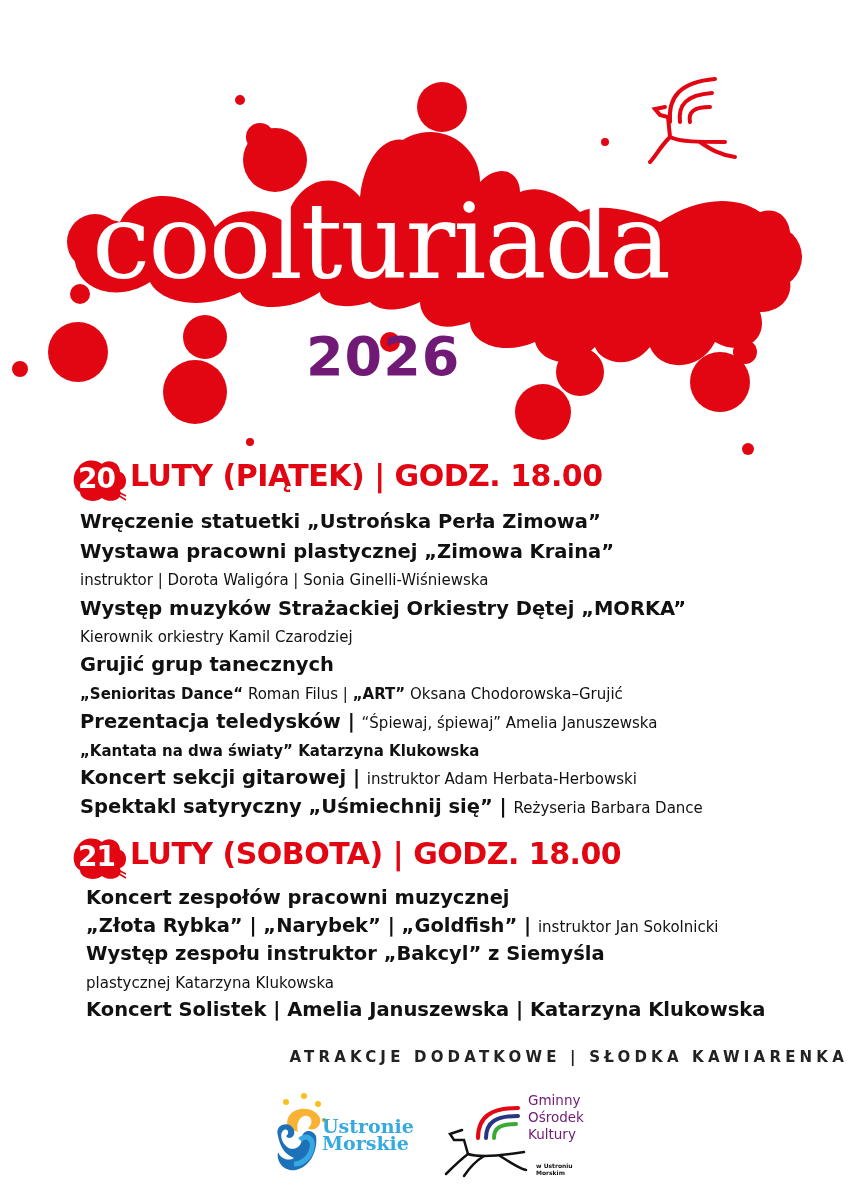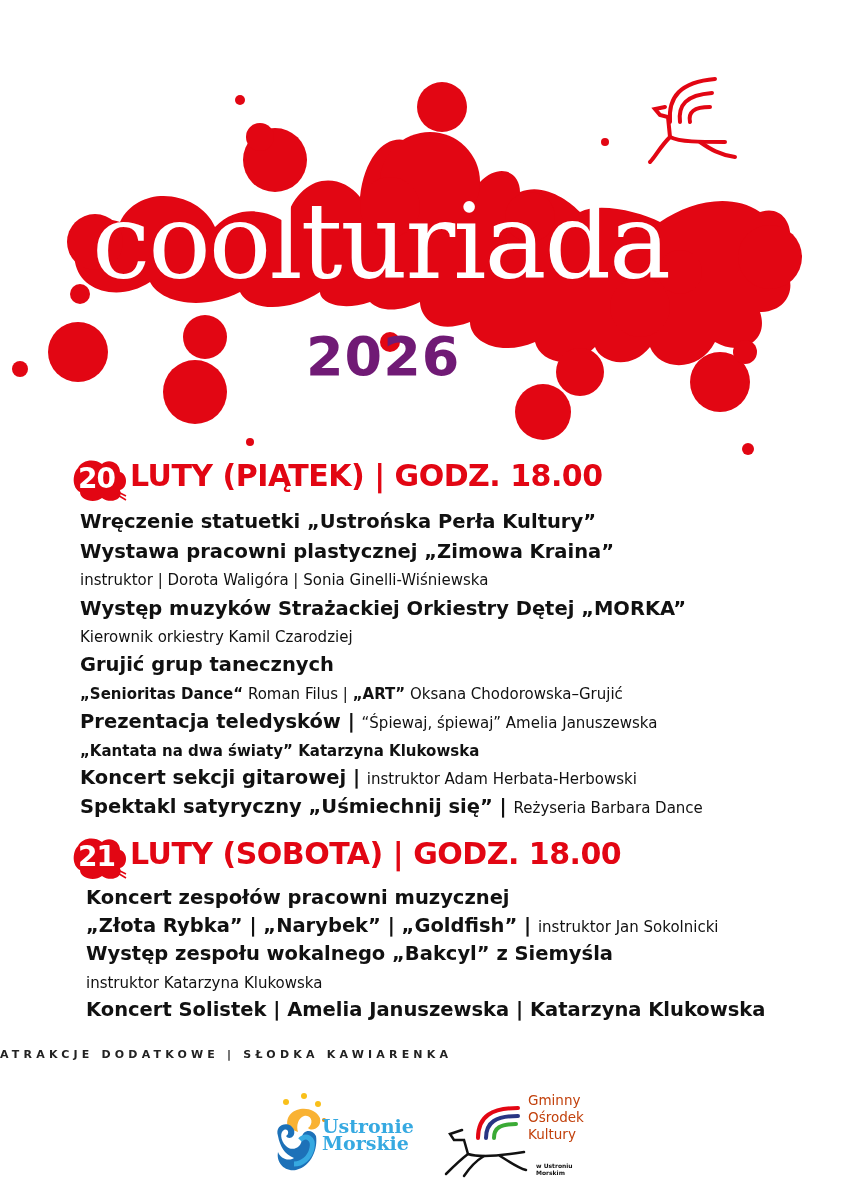--- a/index.html
+++ b/index.html
@@ -34,33 +34,33 @@
   .day-title {
     font-weight: bold; font-size: 30px; color: #e20613; letter-spacing: -0.5px; white-space: nowrap;
   }
 
   .line { position: absolute; left: 80px; white-space: nowrap; line-height: 1; }
   .b { font-weight: bold; font-size: 19.5px; color: #111; }
   .s { font-size: 15px; color: #111; }
   .s b { font-weight: bold; }
 
   .extras {
-    position: absolute; left: 0; width: 848px; top: 1048px; text-align: left;
-    font-size: 11px; letter-spacing: 4.2px; color: #222; font-weight: bold;
+    position: absolute; left: 0; width: 848px; top: 1048px; text-align: right;
+    font-size: 15px; letter-spacing: 4.2px; color: #222; font-weight: bold;
   }
 
   .logo-ustronie { position: absolute; left: 272px; top: 1088px; width: 140px; height: 88px; }
   .logo-gok { position: absolute; left: 440px; top: 1090px; width: 150px; height: 88px; }
   .ust-text {
     position: absolute; left: 50px; top: 30px; color: #36a9e1;
     font-family: "DejaVu Serif", serif; font-weight: bold;
     font-size: 19px; line-height: 17px;
   }
   .gok-text {
-    position: absolute; left: 88px; top: 2px; color: #c2410c;
+    position: absolute; left: 88px; top: 2px; color: #701a75;
     font-family: "DejaVu Sans", sans-serif; font-size: 13.5px; line-height: 17px;
   }
   .gok-sub {
     position: absolute; left: 96px; top: 72px; font-size: 6px; color: #111; font-weight: bold;
   }
 </style>
 </head>
 <body>
 
 <div class="hero">
@@ -114,21 +114,21 @@
   <div class="day-badge">
     <svg width="56" height="46" viewBox="0 0 56 46">
       <path fill="#e20613" d="M6 10 C10 2 22 0 30 6 C36 0 48 4 48 14 C56 16 56 30 48 32 C52 42 38 46 30 40 C22 46 8 42 8 34 C0 30 0 16 6 10 Z"></path>
       <path stroke="#e20613" stroke-width="1.5" d="M44 36 L54 42 M46 34 L54 38"></path>
     </svg>
     <span>20</span>
   </div>
   <div class="day-title">LUTY (PIĄTEK) | GODZ. 18.00</div>
 </div>
 
-<div class="line b" style="top:512px;">Wręczenie statuetki „Ustrońska Perła Kultury”</div>
+<div class="line b" style="top:512px;">Wręczenie statuetki „Ustrońska Perła Zimowa”</div>
 <div class="line b" style="top:542px;">Wystawa pracowni plastycznej „Zimowa Kraina”</div>
 <div class="line s" style="top:573px;">instruktor | Dorota Waligóra | Sonia Ginelli-Wiśniewska</div>
 <div class="line b" style="top:599px;">Występ muzyków Strażackiej Orkiestry Dętej „MORKA”</div>
 <div class="line s" style="top:630px;text-align:right;">Kierownik orkiestry Kamil Czarodziej</div>
 <div class="line b" style="top:655px;">Grujić grup tanecznych</div>
 <div class="line s" style="top:687px;">
   <b>„Senioritas Dance“</b><span> Roman Filus | </span><b>„ART”</b><span> Oksana Chodorowska–Grujić</span>
 </div>
 <div class="line" style="top:712px;text-align:center;">
   <span class="b">Prezentacja teledysków | </span><span class="s">“Śpiewaj, śpiewaj” Amelia Januszewska</span>
@@ -151,22 +151,22 @@
     </svg>
     <span>21</span>
   </div>
   <div class="day-title">LUTY (SOBOTA) | GODZ. 18.00</div>
 </div>
 
 <div class="line b" style="top:888px; left:86px;">Koncert zespołów pracowni muzycznej</div>
 <div class="line" style="top:916px; left:86px;">
   <span class="b">„Złota Rybka” | „Narybek” | „Goldfish” | </span><span class="s">instruktor Jan Sokolnicki</span>
 </div>
-<div class="line b" style="top:944px; left:86px;">Występ zespołu wokalnego „Bakcyl” z Siemyśla</div>
-<div class="line s" style="top:976px; left:86px;">instruktor Katarzyna Klukowska</div>
+<div class="line b" style="top:944px; left:86px;">Występ zespołu instruktor „Bakcyl” z Siemyśla</div>
+<div class="line s" style="top:976px; left:86px;">plastycznej Katarzyna Klukowska</div>
 <div class="line b" style="top:1000px; left:86px;">Koncert Solistek | Amelia Januszewska | Katarzyna Klukowska</div>
 
 <div class="extras">ATRAKCJE DODATKOWE | SŁODKA KAWIARENKA</div>
 
 <div class="logo-ustronie">
   <svg width="60" height="88" viewBox="0 0 60 88">
     <circle cx="14" cy="14" r="3" fill="#f9c01a"></circle>
     <circle cx="32" cy="8" r="3" fill="#f9c01a"></circle>
     <circle cx="46" cy="16" r="3" fill="#f9c01a"></circle>
     <circle cx="52" cy="32" r="2" fill="#f39200"></circle>

